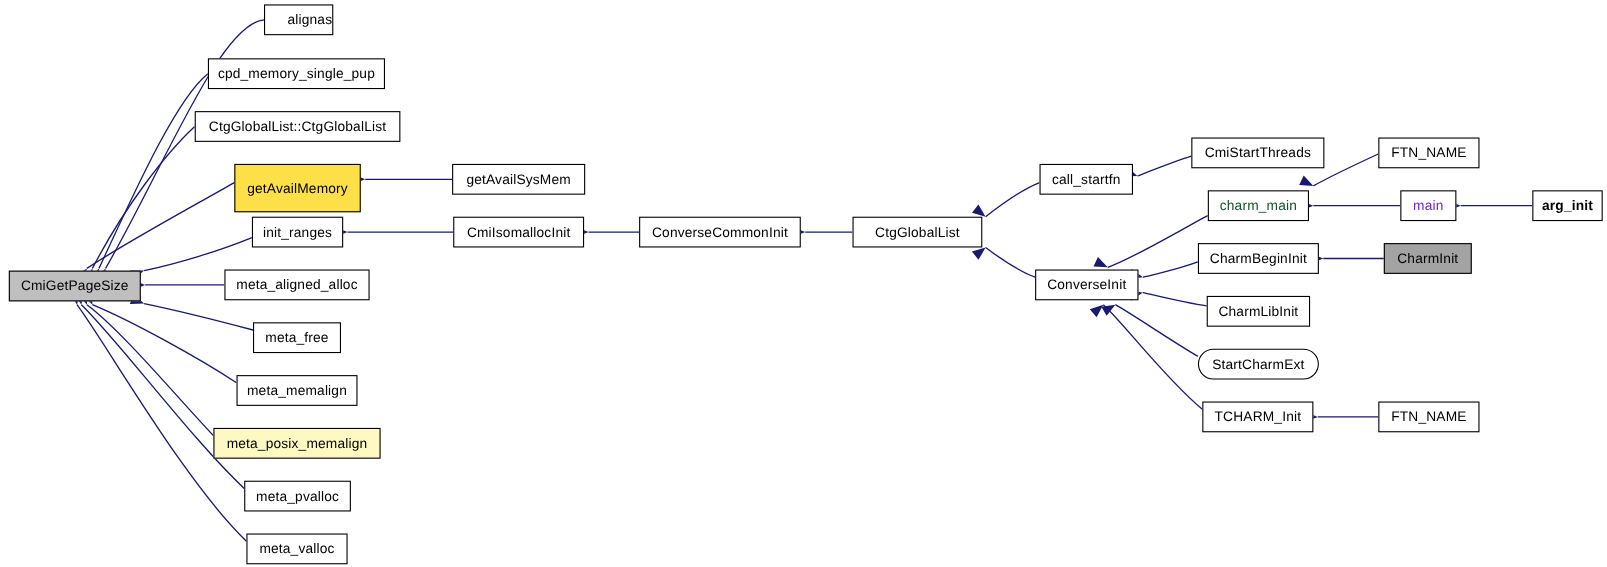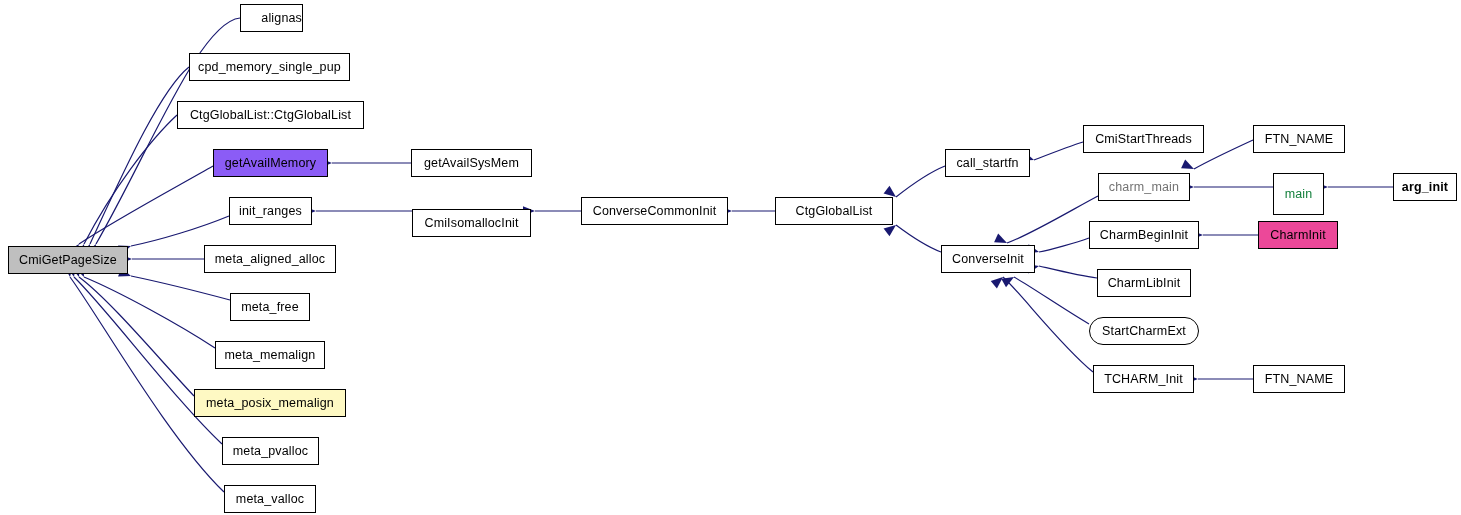--- a/index.html
+++ b/index.html
@@ -111,21 +111,21 @@
       </div>
       <div class="node" style="left: 240px; top: 4px; width: 63px; height: 28px; border-color: rgb(0, 0, 0); color: rgb(0, 0, 0); background: rgb(255, 255, 255); justify-content: flex-end;">
         <span>alignas</span>
       </div>
       <div class="node" style="left: 189px; top: 53px; width: 161px; height: 28px; border-color: rgb(0, 0, 0); color: rgb(0, 0, 0); background: rgb(255, 255, 255);">
         <span>cpd_memory_single_pup</span>
       </div>
       <div class="node" style="left: 177px; top: 101px; width: 187px; height: 28px; border-color: rgb(0, 0, 0); color: rgb(0, 0, 0); background: rgb(255, 255, 255);">
         <span>CtgGlobalList::CtgGlobalList</span>
       </div>
-      <div class="node" style="left: 213px; top: 149px; width: 115px; height: 28px; border-color: rgb(0, 0, 0); color: rgb(0, 0, 0); background: #8b5cf6;">
+      <div class="node" style="left: 213px; top: 149px; width: 115px; height: 44px; border-color: rgb(0, 0, 0); color: rgb(0, 0, 0); background: #fde047;">
         <span>getAvailMemory</span>
       </div>
       <div class="node" style="left: 229px; top: 197px; width: 83px; height: 28px; border-color: rgb(0, 0, 0); color: rgb(0, 0, 0); background: rgb(255, 255, 255);">
         <span>init_ranges</span>
       </div>
       <div class="node" style="left: 204px; top: 245px; width: 132px; height: 28px; border-color: rgb(0, 0, 0); color: rgb(0, 0, 0); background: rgb(255, 255, 255);">
         <span>meta_aligned_alloc</span>
       </div>
       <div class="node" style="left: 230px; top: 293px; width: 80px; height: 28px; border-color: rgb(0, 0, 0); color: rgb(0, 0, 0); background: rgb(255, 255, 255);">
         <span>meta_free</span>
@@ -138,62 +138,62 @@
       </div>
       <div class="node" style="left: 222px; top: 437px; width: 97px; height: 28px; border-color: rgb(0, 0, 0); color: rgb(0, 0, 0); background: rgb(255, 255, 255);">
         <span>meta_pvalloc</span>
       </div>
       <div class="node" style="left: 224px; top: 485px; width: 92px; height: 28px; border-color: rgb(0, 0, 0); color: rgb(0, 0, 0); background: rgb(255, 255, 255);">
         <span>meta_valloc</span>
       </div>
       <div class="node" style="left: 411px; top: 149px; width: 121px; height: 28px; border-color: rgb(0, 0, 0); color: rgb(0, 0, 0); background: rgb(255, 255, 255);">
         <span>getAvailSysMem</span>
       </div>
-      <div class="node" style="left: 412px; top: 197px; width: 119px; height: 28px; border-color: rgb(0, 0, 0); color: rgb(0, 0, 0); background: rgb(255, 255, 255); margin-top: 12px;">
+      <div class="node" style="left: 412px; top: 197px; width: 119px; height: 28px; border-color: rgb(0, 0, 0); color: rgb(0, 0, 0); background: rgb(255, 255, 255);">
         <span>CmiIsomallocInit</span>
       </div>
       <div class="node" style="left: 581px; top: 197px; width: 147px; height: 28px; border-color: rgb(0, 0, 0); color: rgb(0, 0, 0); background: rgb(255, 255, 255);">
         <span>ConverseCommonInit</span>
       </div>
       <div class="node" style="left: 775px; top: 197px; width: 118px; height: 28px; border-color: rgb(0, 0, 0); color: rgb(0, 0, 0); background: rgb(255, 255, 255);">
         <span>CtgGlobalList</span>
       </div>
       <div class="node" style="left: 945px; top: 149px; width: 85px; height: 28px; border-color: rgb(0, 0, 0); color: rgb(0, 0, 0); background: rgb(255, 255, 255);">
         <span>call_startfn</span>
       </div>
       <div class="node" style="left: 941px; top: 245px; width: 94px; height: 28px; border-color: rgb(0, 0, 0); color: rgb(0, 0, 0); background: rgb(255, 255, 255); text-align: right;">
         <span>ConverseInit</span>
       </div>
       <div class="node" style="left: 1083px; top: 125px; width: 121px; height: 28px; border-color: rgb(0, 0, 0); color: rgb(0, 0, 0); background: rgb(255, 255, 255);">
         <span>CmiStartThreads</span>
       </div>
-      <div class="node" style="left: 1098px; top: 173px; width: 92px; height: 28px; border-color: rgb(0, 0, 0); color: #737373; background: rgb(255, 255, 255);">
+      <div class="node" style="left: 1098px; top: 173px; width: 92px; height: 28px; border-color: rgb(0, 0, 0); color: #14532d; background: rgb(255, 255, 255);">
         <span>charm_main</span>
       </div>
       <div class="node" style="left: 1089px; top: 221px; width: 110px; height: 28px; border-color: rgb(0, 0, 0); color: rgb(0, 0, 0); background: rgb(255, 255, 255);">
         <span>CharmBeginInit</span>
       </div>
       <div class="node" style="left: 1097px; top: 269px; width: 94px; height: 28px; border-color: rgb(0, 0, 0); color: rgb(0, 0, 0); background: rgb(255, 255, 255);">
         <span>CharmLibInit</span>
       </div>
       <div class="node" style="left: 1089px; top: 317px; width: 110px; height: 28px; border-color: rgb(0, 0, 0); color: rgb(0, 0, 0); background: rgb(255, 255, 255); border-radius: 14px;">
         <span>StartCharmExt</span>
       </div>
       <div class="node" style="left: 1093px; top: 365px; width: 101px; height: 28px; border-color: rgb(0, 0, 0); color: rgb(0, 0, 0); background: rgb(255, 255, 255);">
         <span>TCHARM_Init</span>
       </div>
       <div class="node" style="left: 1253px; top: 125px; width: 92px; height: 28px; border-color: rgb(0, 0, 0); color: rgb(0, 0, 0); background: rgb(255, 255, 255);">
         <span>FTN_NAME</span>
       </div>
-      <div class="node" style="left: 1273px; top: 173px; width: 51px; height: 42px; border-color: rgb(0, 0, 0); color: #15803d; background: rgb(255, 255, 255);">
+      <div class="node" style="left: 1273px; top: 173px; width: 51px; height: 28px; border-color: rgb(0, 0, 0); color: #6d28d9; background: rgb(255, 255, 255);">
         <span>main</span>
       </div>
       <div class="node" style="left: 1393px; top: 173px; width: 64px; height: 28px; border-color: rgb(0, 0, 0); color: rgb(0, 0, 0); background: rgb(255, 255, 255); font-weight: bold;">
         <span>arg_init</span>
       </div>
-      <div class="node" style="left: 1258px; top: 221px; width: 80px; height: 28px; border-color: rgb(0, 0, 0); color: rgb(0, 0, 0); background: #ec4899;">
+      <div class="node" style="left: 1258px; top: 221px; width: 80px; height: 28px; border-color: rgb(0, 0, 0); color: rgb(0, 0, 0); background: #a3a3a3;">
         <span>CharmInit</span>
       </div>
       <div class="node" style="left: 1253px; top: 365px; width: 92px; height: 28px; border-color: rgb(0, 0, 0); color: rgb(0, 0, 0); background: rgb(255, 255, 255);">
         <span>FTN_NAME</span>
       </div>
     </div>
 </div>
 
 </body></html>

